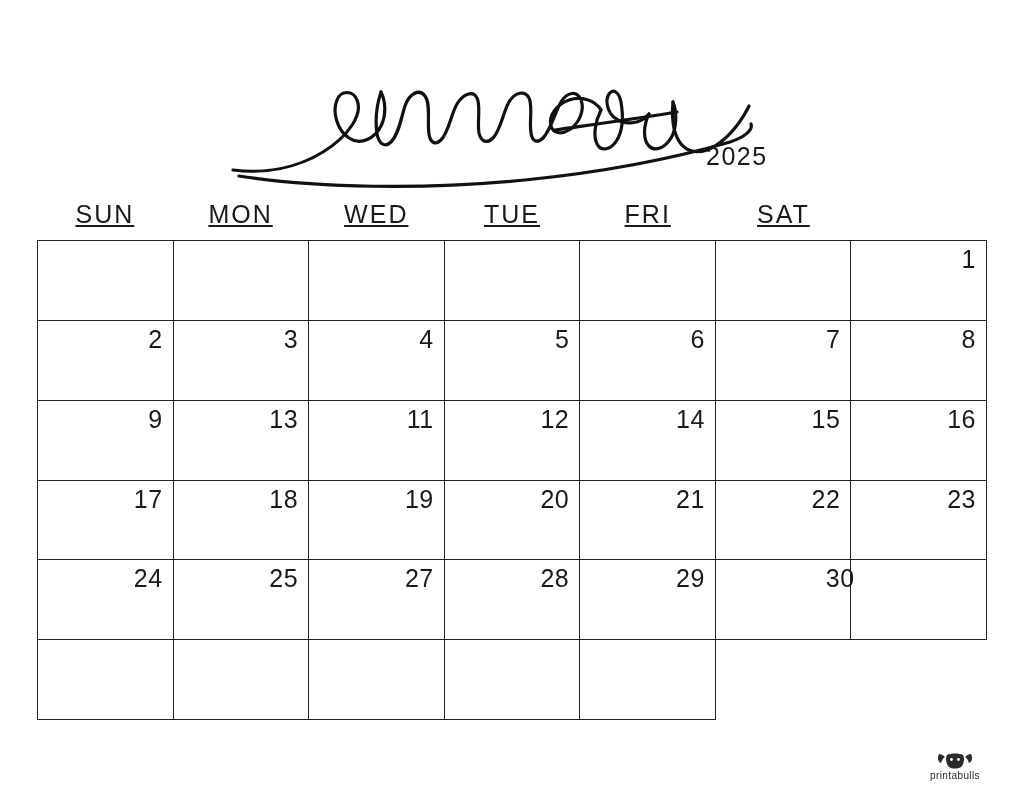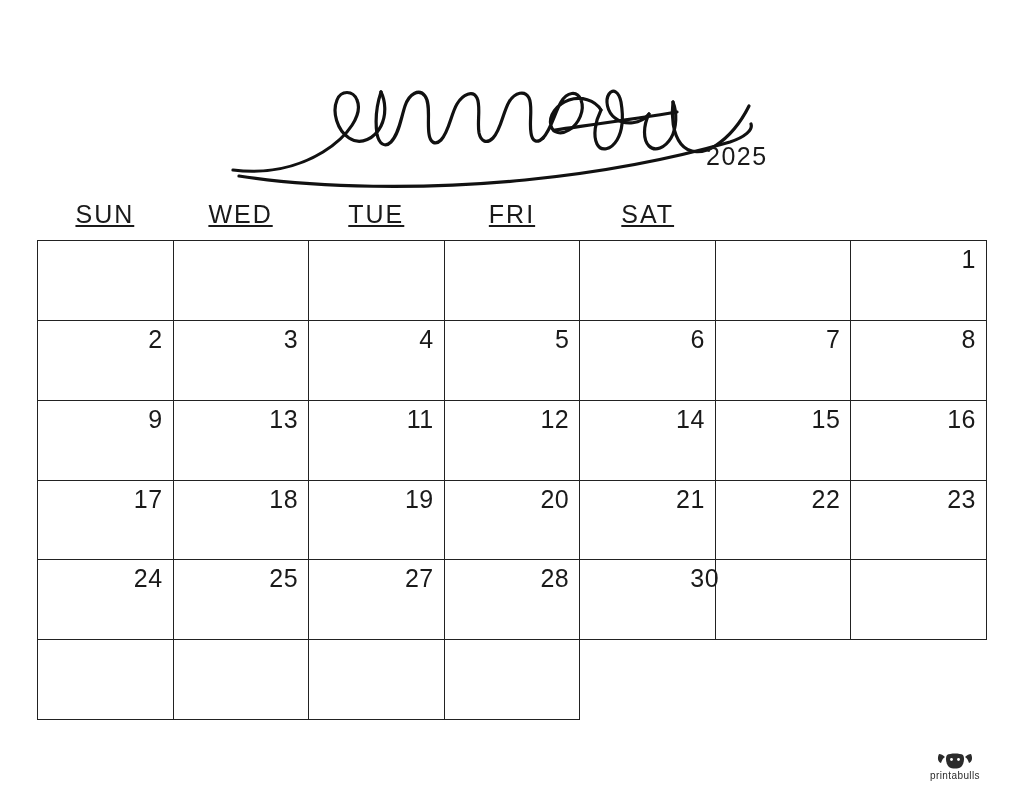--- a/index.html
+++ b/index.html
@@ -166,20 +166,21 @@
           <path d="M330,92 C372,86 416,80 452,74"></path>
         </g>
       </svg>
     </div>
     <div class="title-text-fallback">November</div>
     <div class="year">2025</div>
   </div>
 
   <div class="weekdays">
     <div class="weekday">SUN</div>
+    <div class="weekday">MON</div>
     <div class="weekday">WED</div>
     <div class="weekday">TUE</div>
     <div class="weekday">FRI</div>
     <div class="weekday">SAT</div>
   </div>
 
   <div class="grid">
 
     <div class="cell">
         <span class="daynum"></span>
@@ -273,20 +274,23 @@
         <span class="daynum">24</span>
       </div>
     <div class="cell">
         <span class="daynum">25</span>
       </div>
     <div class="cell">
         <span class="daynum">27</span>
       </div>
     <div class="cell">
         <span class="daynum">28</span>
+      </div>
+    <div class="cell">
+        <span class="daynum">29</span>
       </div>
 
     <div class="cell last-row">
         <span class="daynum">30</span>
       </div>
     <div class="cell last-row">
         <span class="daynum"></span>
       </div>
     <div class="cell last-row">
         <span class="daynum"></span>

